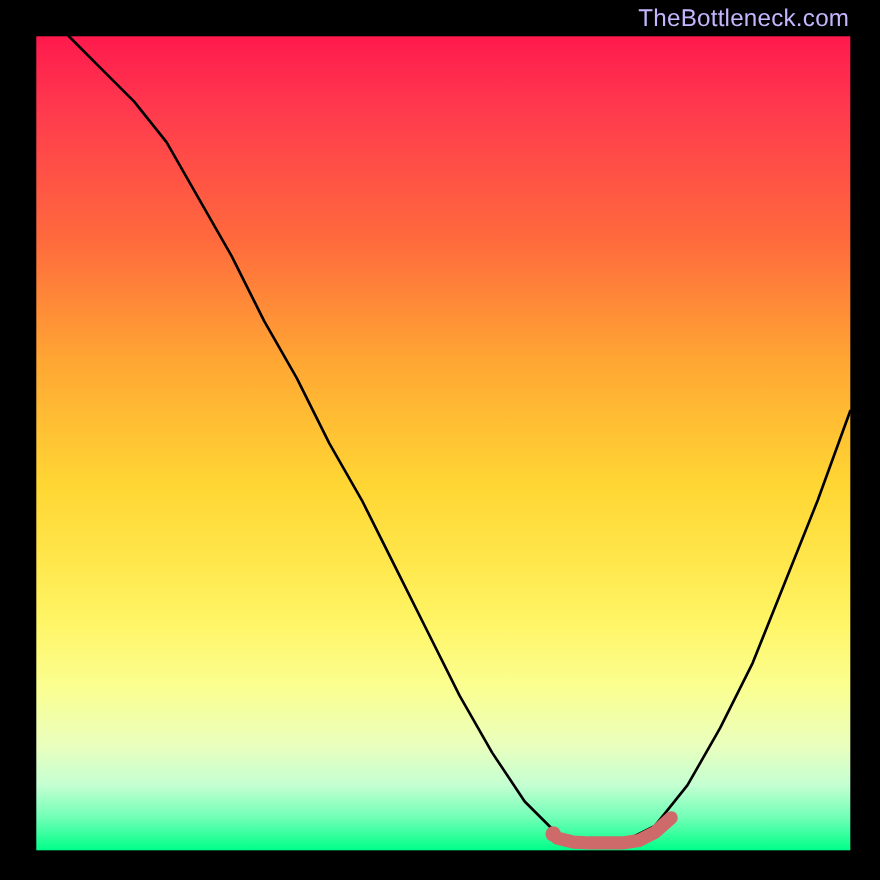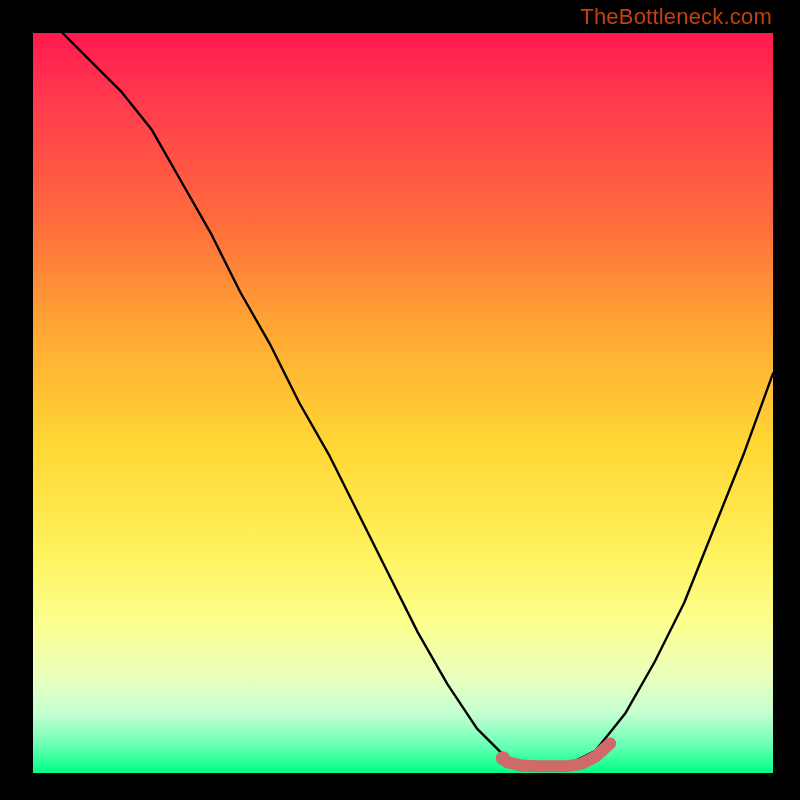--- a/index.html
+++ b/index.html
@@ -35,21 +35,21 @@
       #eaffbd 87%,
       #c4ffd2 92%,
       #70ffb6 96%,
       #00ff88 100%
     );
   }
   .attribution {
     position: absolute;
     top: 4px;
     right: 28px;
-    color: #c2410c;
+    color: #c4b5fd;
     font-size: 22px;
     letter-spacing: 0.2px;
     margin-left: 36px;
   }
   svg.curve {
     position: absolute;
     left: 0;
     top: 0;
     width: 740px;
     height: 740px;

